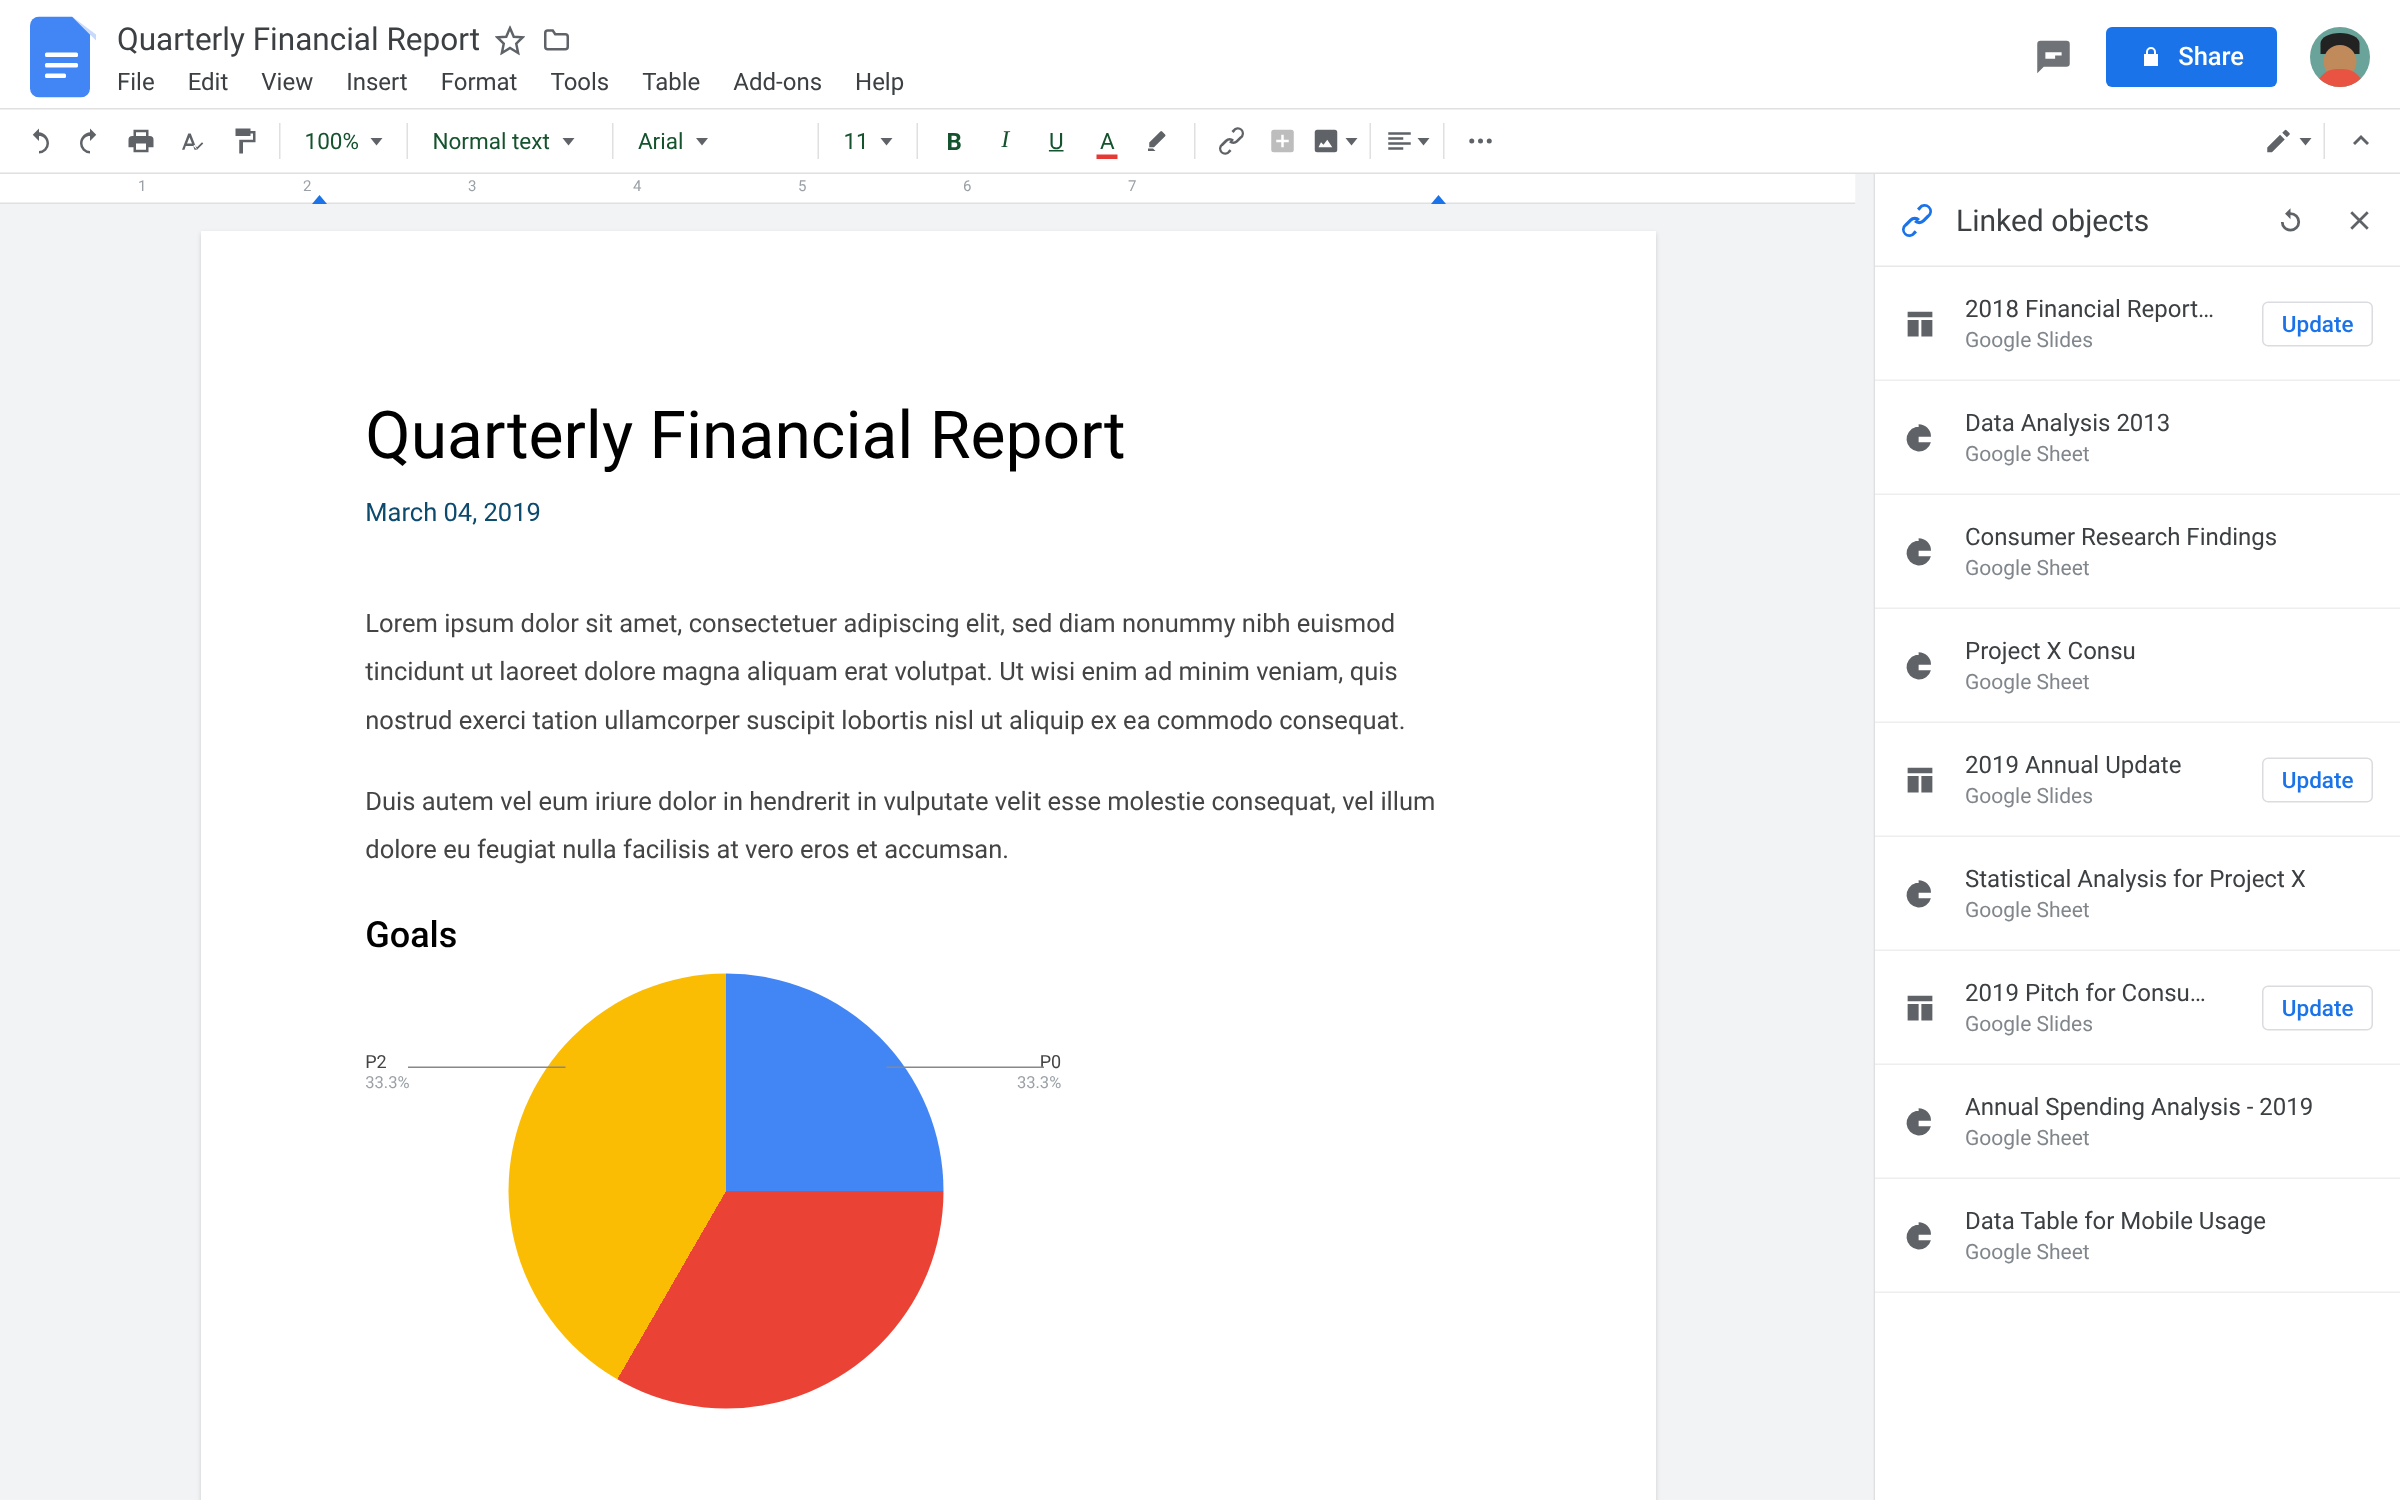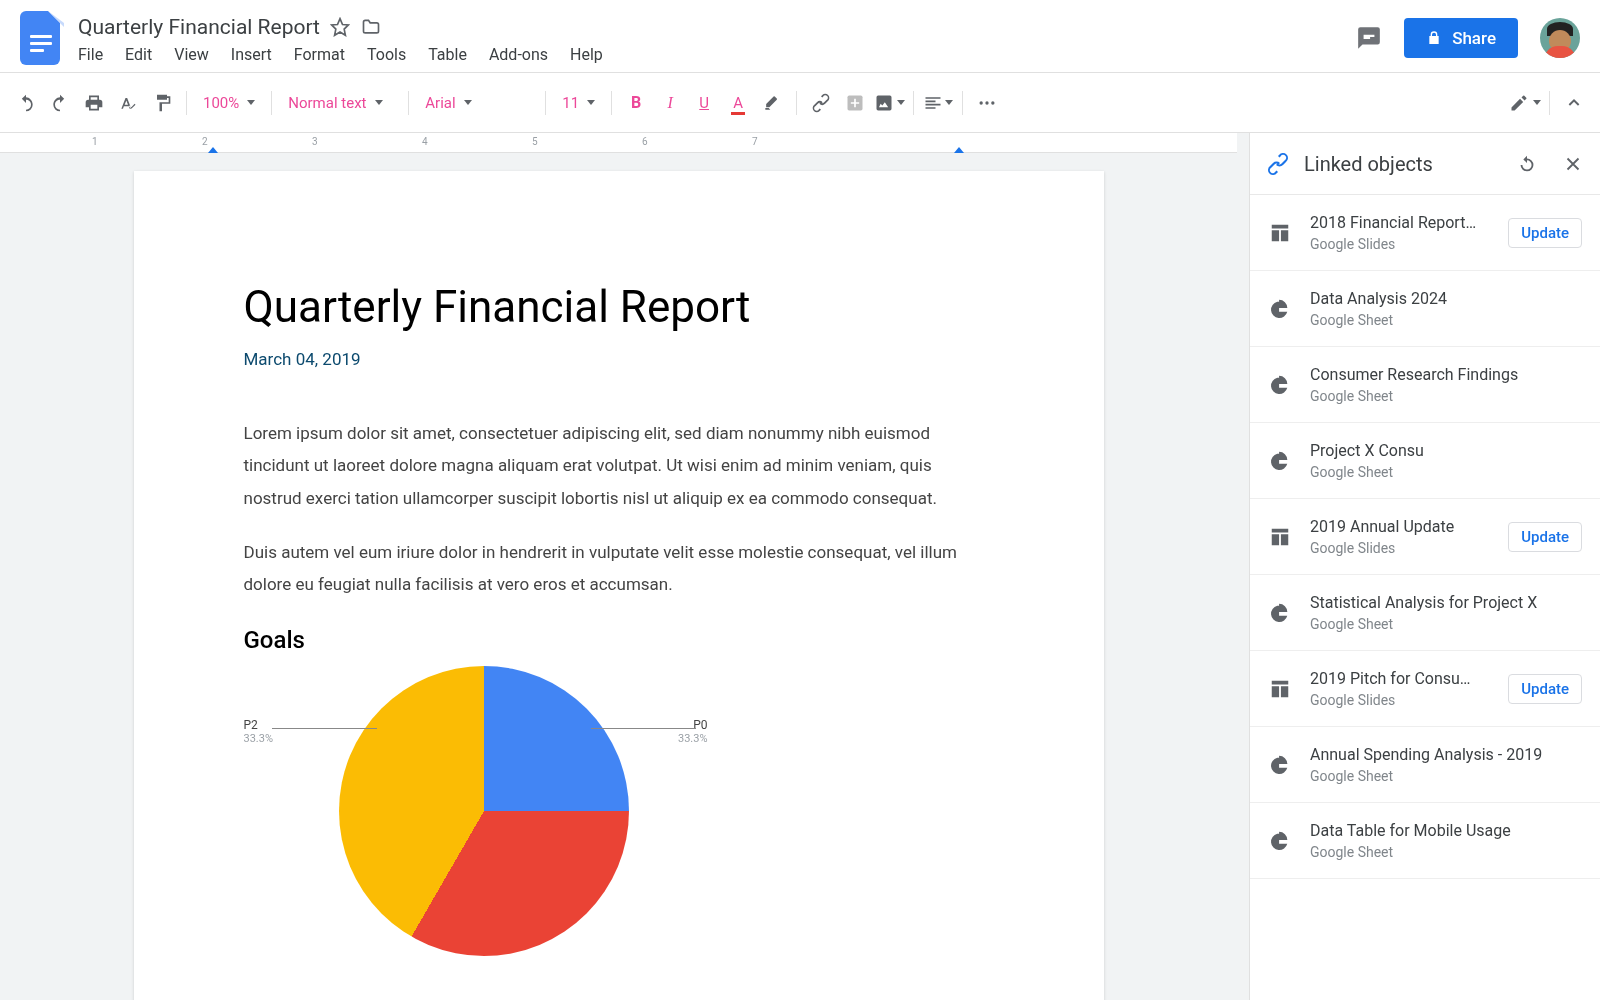--- a/index.html
+++ b/index.html
@@ -47,23 +47,23 @@
   .avatar {
     width: 40px; height: 40px; border-radius: 50%;
     background: #6aa39a; position: relative; overflow: hidden;
     display:flex; align-items:flex-end; justify-content:center;
   }
   .avatar .face { width: 22px; height: 22px; border-radius: 50%; background: #c08a5b; margin-bottom: 6px; position: relative; }
   .avatar .hair { position:absolute; top:4px; width:26px; height:14px; background:#222; border-radius: 50% 50% 0 0; }
   .avatar .body { position:absolute; bottom:-6px; width:32px; height:18px; background:#e85342; border-radius: 14px 14px 0 0;}
   
   .toolbar {
-    height: 61px; background: #fff; border-top: 1px solid #e0e0e0; border-bottom: 1px solid #e0e0e0;
+    height: 44px; background: #fff; border-top: 1px solid #e0e0e0; border-bottom: 1px solid #e0e0e0;
     display: flex; align-items: center; padding: 0 10px; gap: 2px;
-    color: #ec4899; font-size: 15px;
+    color: #14532d; font-size: 15px;
   }
   .tbtn { width: 32px; height: 32px; display: inline-flex; align-items:center; justify-content:center; border-radius: 4px; }
   .tsep { width: 1px; height: 24px; background: #e0e0e0; margin: 0 6px; }
   .tsel { display: inline-flex; align-items: center; padding: 0 8px; gap: 8px; height: 32px; }
   .caret { width: 0; height: 0; border-left: 4px solid transparent; border-right: 4px solid transparent; border-top: 5px solid #5f6368; }
   .spacer { flex: 1; }
   
   .body-area { display: flex; height: calc(1000px - 72px - 44px); }
   .canvas-col { flex: 1; position: relative; overflow: hidden; }
   .ruler {
@@ -375,21 +375,21 @@
           </span>
           <span class="upd-chip">Update</span>
         </div>
         <div class="side-item">
           <span class="icon">
             <svg width="22" height="22" viewBox="0 0 24 24" fill="#5f6368">
               <path d="M11 2v9h9a9 9 0 0 0-9-9zm-2 2.06A9 9 0 1 0 19.94 15H11V4.06z"></path>
             </svg>
           </span>
           <span class="texts">
-            <div class="t1">Data Analysis 2024</div>
+            <div class="t1">Data Analysis 2013</div>
             <div class="t2">Google Sheet</div>
           </span>
         </div>
         <div class="side-item">
           <span class="icon">
             <svg width="22" height="22" viewBox="0 0 24 24" fill="#5f6368">
               <path d="M11 2v9h9a9 9 0 0 0-9-9zm-2 2.06A9 9 0 1 0 19.94 15H11V4.06z"></path>
             </svg>
           </span>
           <span class="texts">

